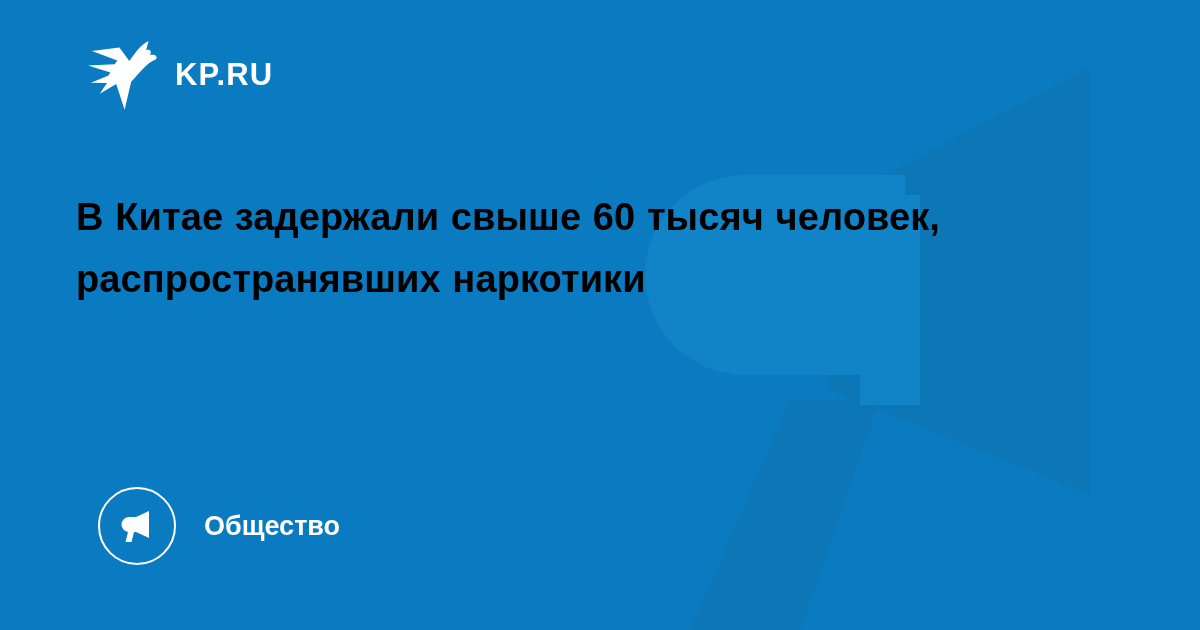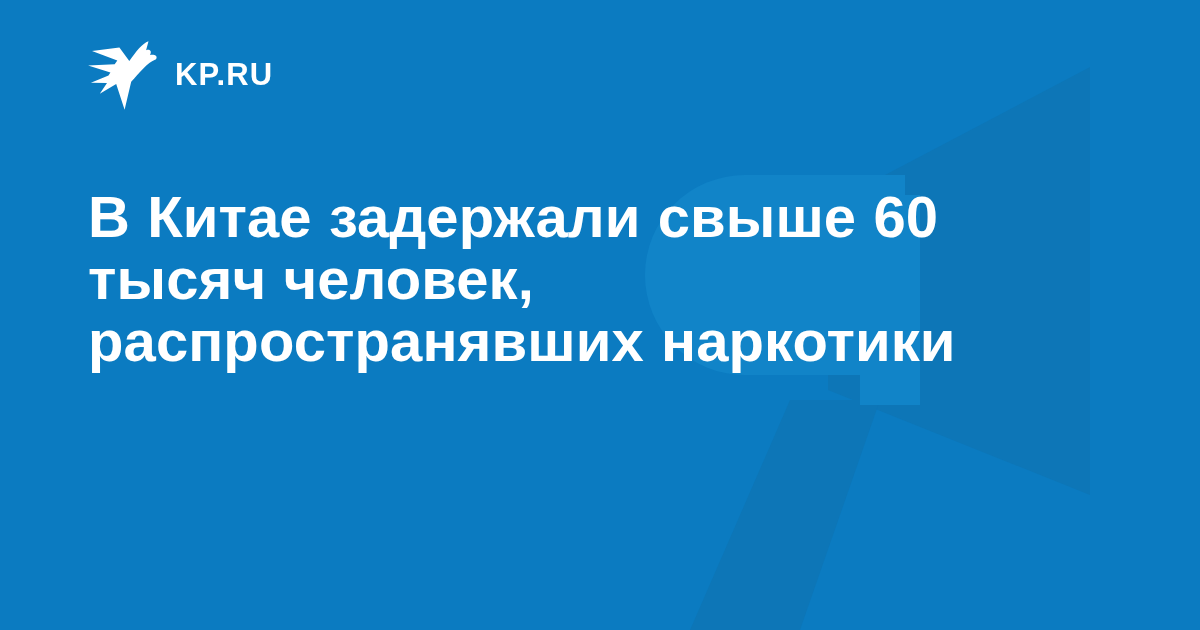--- a/index.html
+++ b/index.html
@@ -51,26 +51,26 @@
     font-size: 31px;
     font-weight: bold;
     letter-spacing: 1.2px;
     line-height: 1;
     white-space: nowrap;
   }
 
   
   .headline {
     position: absolute;
-    left: 88px;
+    left: 76px;
     top: 186px;
     width: 1010px;
     margin: 0;
-    color: #ffffff;
-    font-size: 58px;
+    color: #000000;
+    font-size: 38px;
     font-weight: bold;
     line-height: 62px;
     letter-spacing: 0.1px;
     word-spacing: 1px;
   }
 
   
   .category {
     position: absolute;
     left: 98px;
@@ -130,14 +130,27 @@
                6.6 -27.9c4.0 -4.6 8.1 -9.2 11.9 -13.1 4.5 -4.6 8.4 -7.7 11.4 -8.7
                0.9 -0.3 1.6 -0.9 1.9 -1.6 0.4 -0.9 0.2 -1.9 -0.6 -2.6
                -1.2 -1.0 -3.5 -1.3 -5.9 -0.7
                0.9 -1.5 1.2 -3.0 0.6 -4.0 -0.7 -1.2 -2.3 -1.6 -4.4 -0.9z"></path>
     </svg>
     <span class="brand-name">KP.RU</span>
   </div>
 
   <h1 class="headline">В Китае задержали свыше 60 тысяч человек, распространявших наркотики</h1>
 
+  <div class="category">
+    <span class="category-circle">
+      <svg viewBox="0 0 42 42" xmlns="http://www.w3.org/2000/svg" aria-hidden="true">
+
+        <polygon points="33,6 33,33 19,26.5 19,12.5" fill="#ffffff"></polygon>
+
+        <path d="M13,12 H21 V27 H13 A7.5,7.5 0 0 1 13,12 Z" fill="#ffffff"></path>
+
+        <polygon points="12.5,25 18.5,25 15.5,37 9.5,37" fill="#ffffff"></polygon>
+      </svg>
+    </span>
+    <span class="category-label">Общество</span>
+  </div>
 
 </div>
 
 </body></html>

